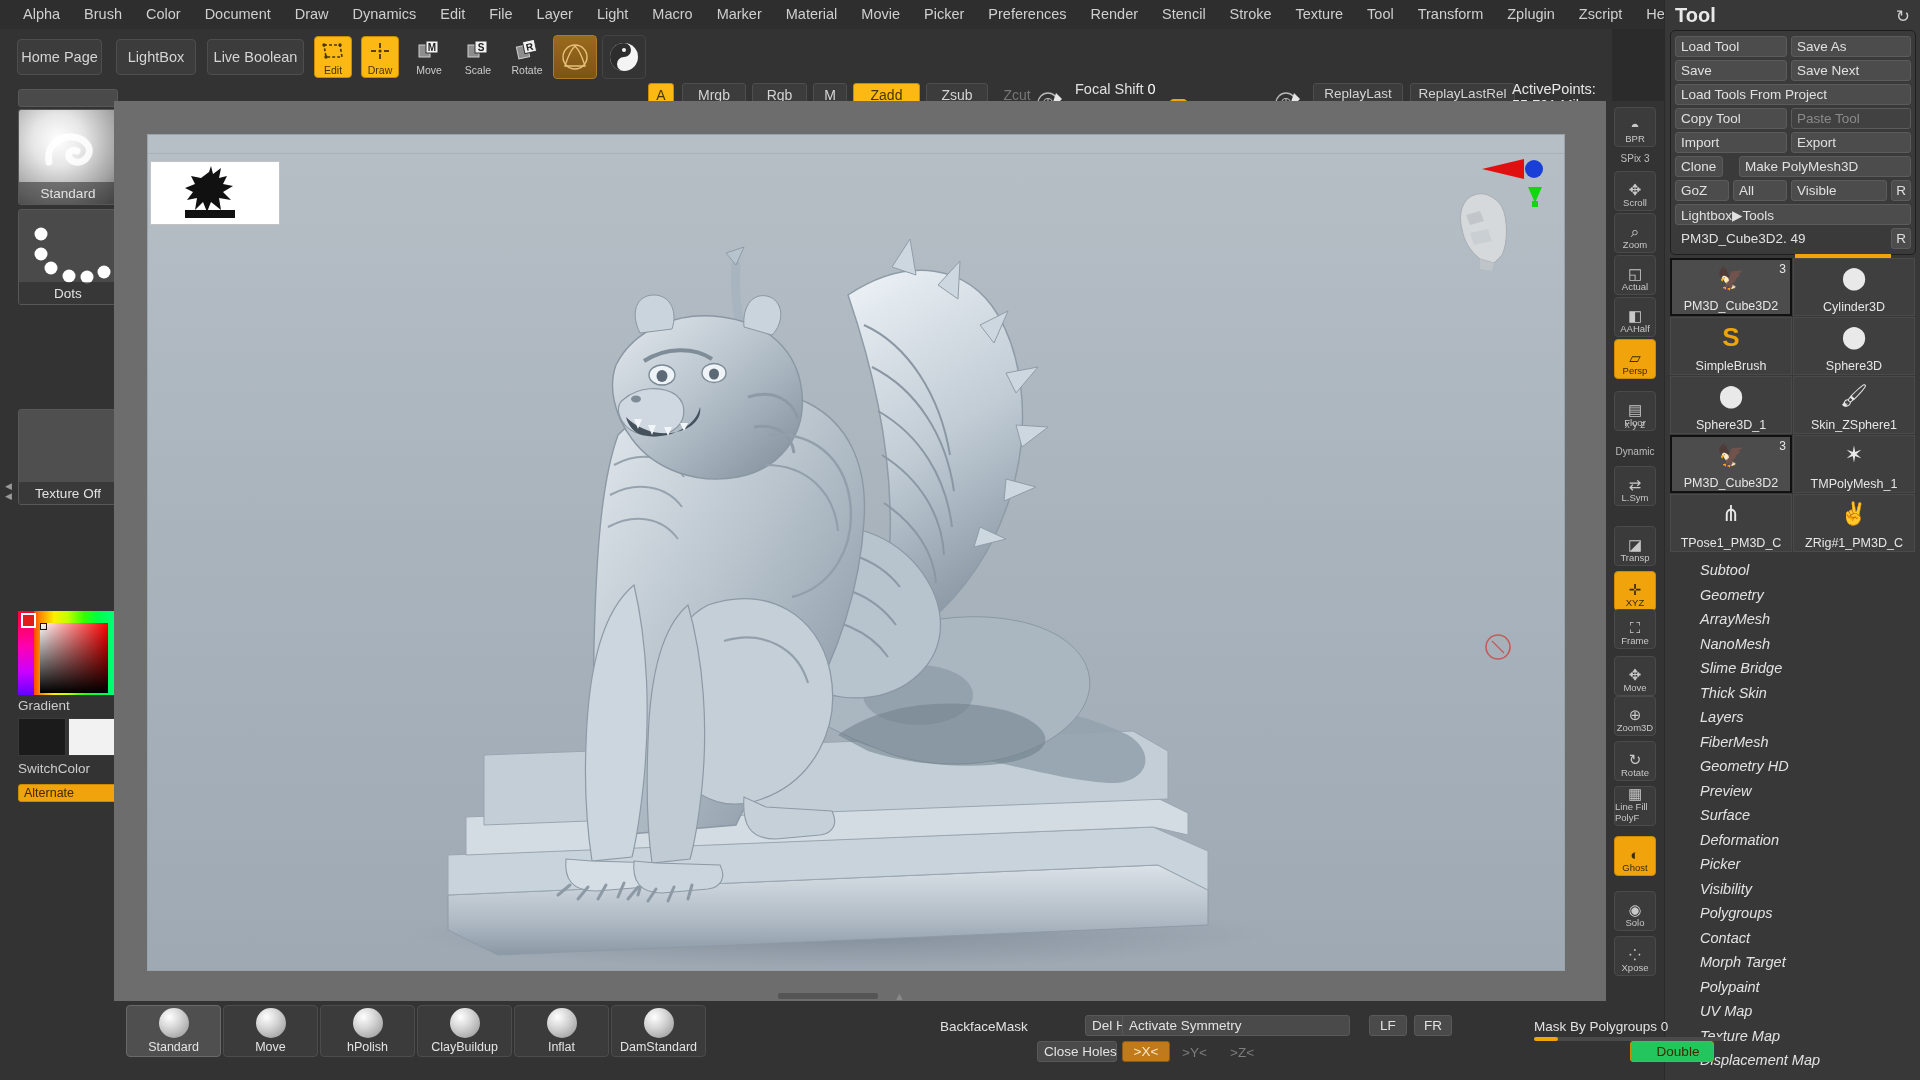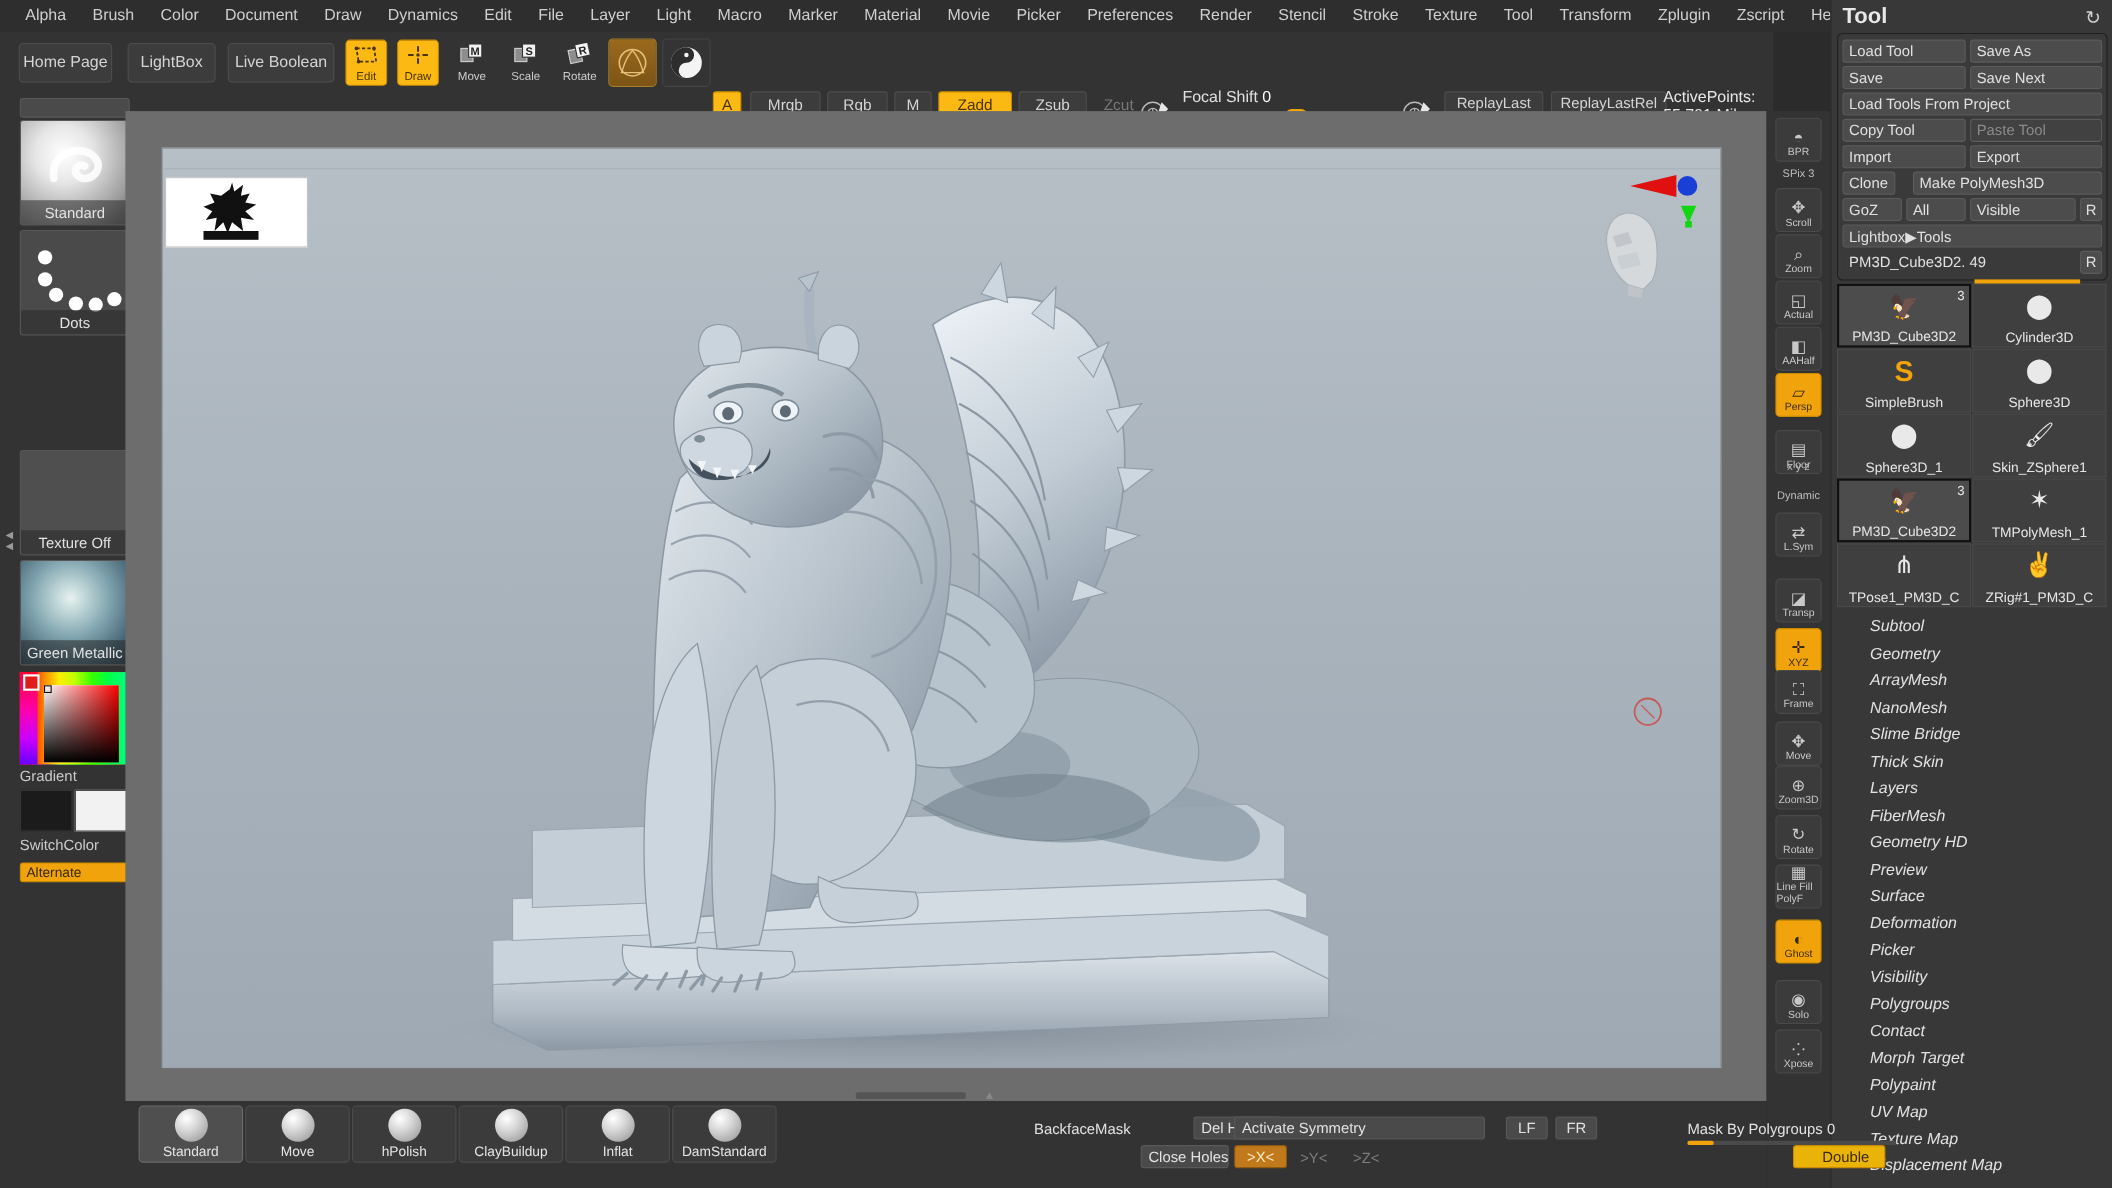--- a/index.html
+++ b/index.html
@@ -207,21 +207,21 @@
     background: radial-gradient(circle at 35% 30%, #ffffff 0%, #d5d5d5 40%, #8e8e8e 100%);
     margin-bottom: 2px;
   }
 
   .bbar-btn {
     position: absolute; height: 21px; background: #4a4a4a; border: 1px solid #595959;
     border-radius: 3px; font-size: 13.5px; color: #e2e2e2; display: flex;
     align-items: center; padding-left: 6px; white-space: nowrap;
   }
   .bbar-btn.act { background: #c07a1c; border-color: #8f5a10; color: #ffe9c2; }
-  .bbar-btn.amber { background: #eab308; border-color: #c98c00; color: #3a2b00; justify-content: center; padding-left: 12px;}
+  .bbar-btn.amber { background: #22c55e; border-color: #c98c00; color: #3a2b00; justify-content: center; padding-left: 12px;}
   .bbar-lbl { position: absolute; font-size: 13.5px; color: #e2e2e2; white-space: nowrap; }
   .bbar-dim { color: #7d7d7d; }
   .scroll-handle {
     position: absolute; background: #555; border-radius: 2px;
   }
 </style>
 </head>
 <body>
 
 <div id="app">
@@ -426,24 +426,20 @@
       </div>
       <div class="cap">Dots</div>
     </div>
 
 
     <div class="lb-tile" style="top:308px;">
       <div class="thumb" style="background:#4f4f4f;"></div>
       <div class="cap">Texture Off</div>
     </div>
 
-    <div class="lb-tile" style="top:408px;">
-      <div class="thumb" style="background:radial-gradient(circle at 46% 36%, #e8f2f0 0%, #bcd4d6 18%, #7fa3ae 45%, #3f5f6e 80%, #23404d 100%);"></div>
-      <div class="cap">Green Metallic</div>
-    </div>
 
     <div style="position:absolute;left:18px;top:510px;width:100px;height:84px;">
       <div style="position:absolute;inset:0;background:linear-gradient(90deg,#ff0000,#ff00ff,#ff00ff 8%,#8000ff 18%,#0000ff 26%,#00ffff 40%,#00ff00 56%,#ffff00 72%,#ff8000 86%,#ff0000 100%);"></div>
       <div style="position:absolute;inset:0;background:linear-gradient(0deg,#ff0000,#ffd000 30%,#ccff00 52%,#00ff66 72%,#00e5ff 100%);opacity:0.0;"></div>
       <div style="position:absolute;left:0;top:0;width:100px;height:84px;background:
           linear-gradient(90deg,#ff0040 0%,#ff0000 9%,#ff8800 22%,#ffee00 36%,#bfff00 50%,#33ff00 66%,#00ff44 80%,#00ff88 100%);"></div>
       <div style="position:absolute;left:0;top:0;width:16px;height:84px;background:linear-gradient(180deg,#ff0033 0%,#ff00aa 40%,#cc00ff 72%,#6600ff 100%);"></div>
       <div style="position:absolute;left:22px;top:12px;width:68px;height:70px;background:
           linear-gradient(180deg,#ffffff,#000000),linear-gradient(90deg,#ffffff,#ff0000);
           background-blend-mode:multiply;"></div>

